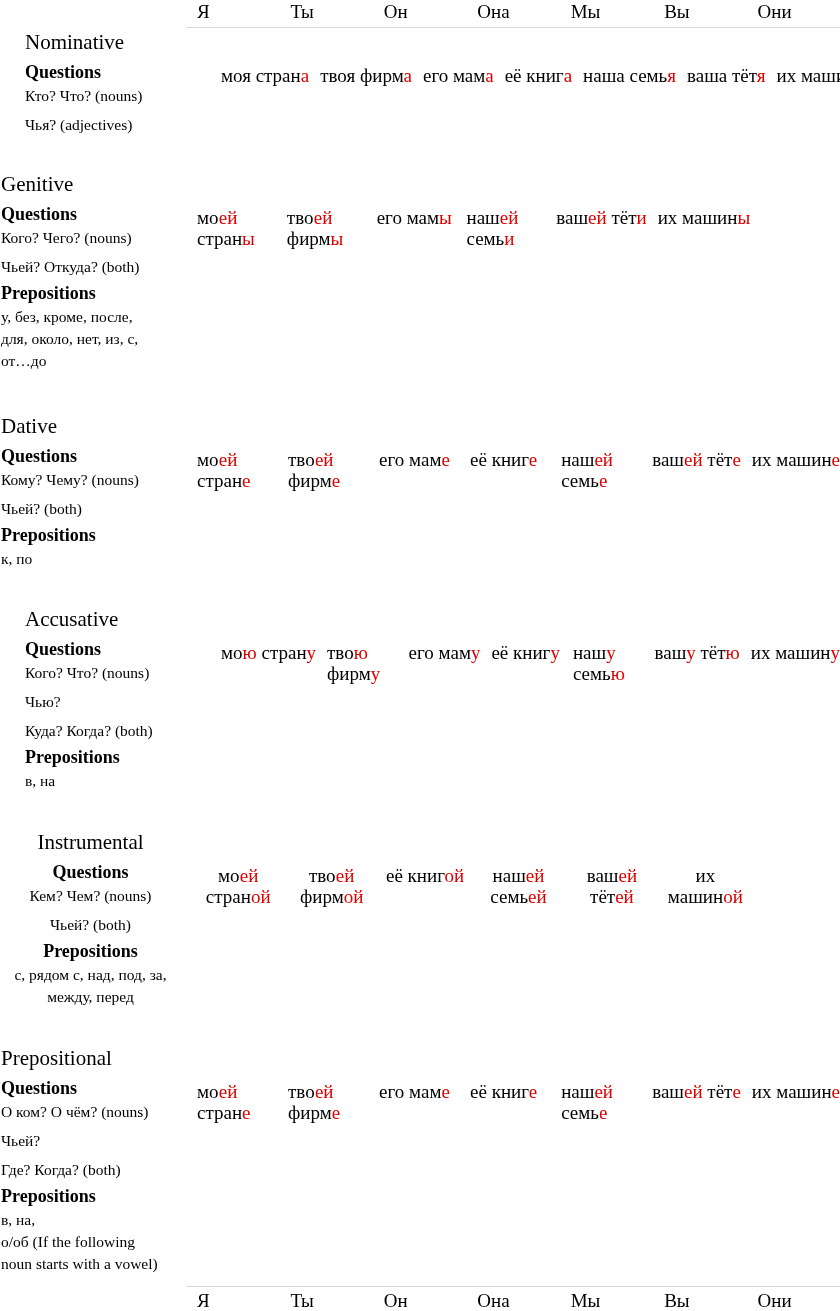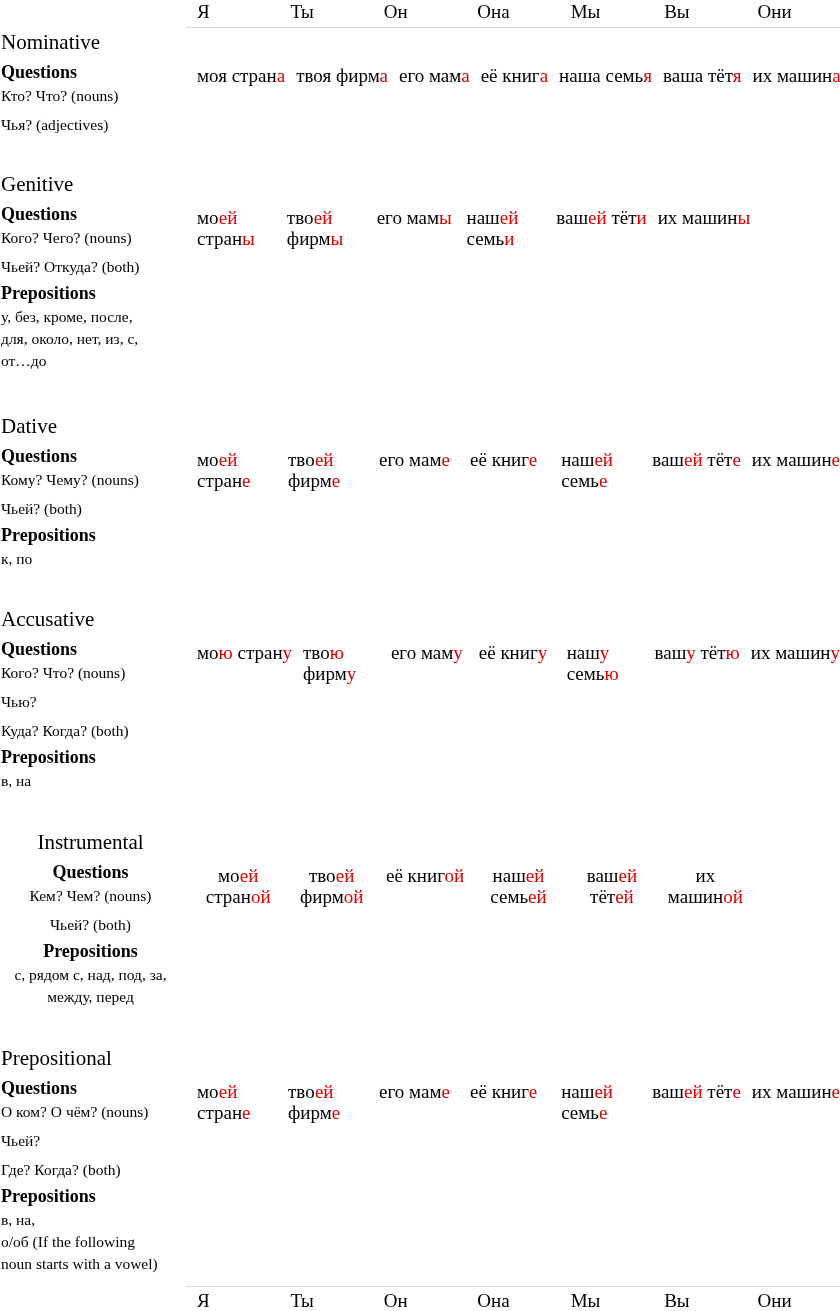--- a/index.html
+++ b/index.html
@@ -19,24 +19,24 @@
   .pron-cell{
     font-size:19px;line-height:20px;
     padding:2px 0 0 11px;
     border-bottom:1px solid var(--rule);
     overflow:visible;white-space:nowrap;
   }
   .footer-row .pron-cell{border-bottom:none;border-top:1px solid var(--rule);padding-top:4px;}
   .corner{border:none !important;}
   
   .case-row{overflow:hidden;}
-  .case-row.c0{height:142px;}
+  .case-row.c0{height:142px;margin-left:24px;}
   .case-row.c1{height:242px;}
   .case-row.c2{height:193px;}
-  .case-row.c3{height:223px;}
+  .case-row.c3{height:223px;padding-left:24px;}
   .case-row.c4{height:216px;text-align:center;}
   .case-row.c5{height:242px;}
   .case-info{padding:2px 6px 0 1px;}
   .case-title{font-size:21px;line-height:25px;font-weight:400;margin:0 0 9px 0;}
   .sec-label{font-size:18px;line-height:17px;font-weight:700;margin:0 0 4px 0;}
   .q-para{font-size:15.5px;line-height:21px;margin:0 0 8px 0;}
   .prep-text{font-size:15.5px;line-height:22px;margin:0;white-space:pre-line;}
   .plabel{margin-top:0;}
   .cell{
     padding:37px 0 0 11px;

